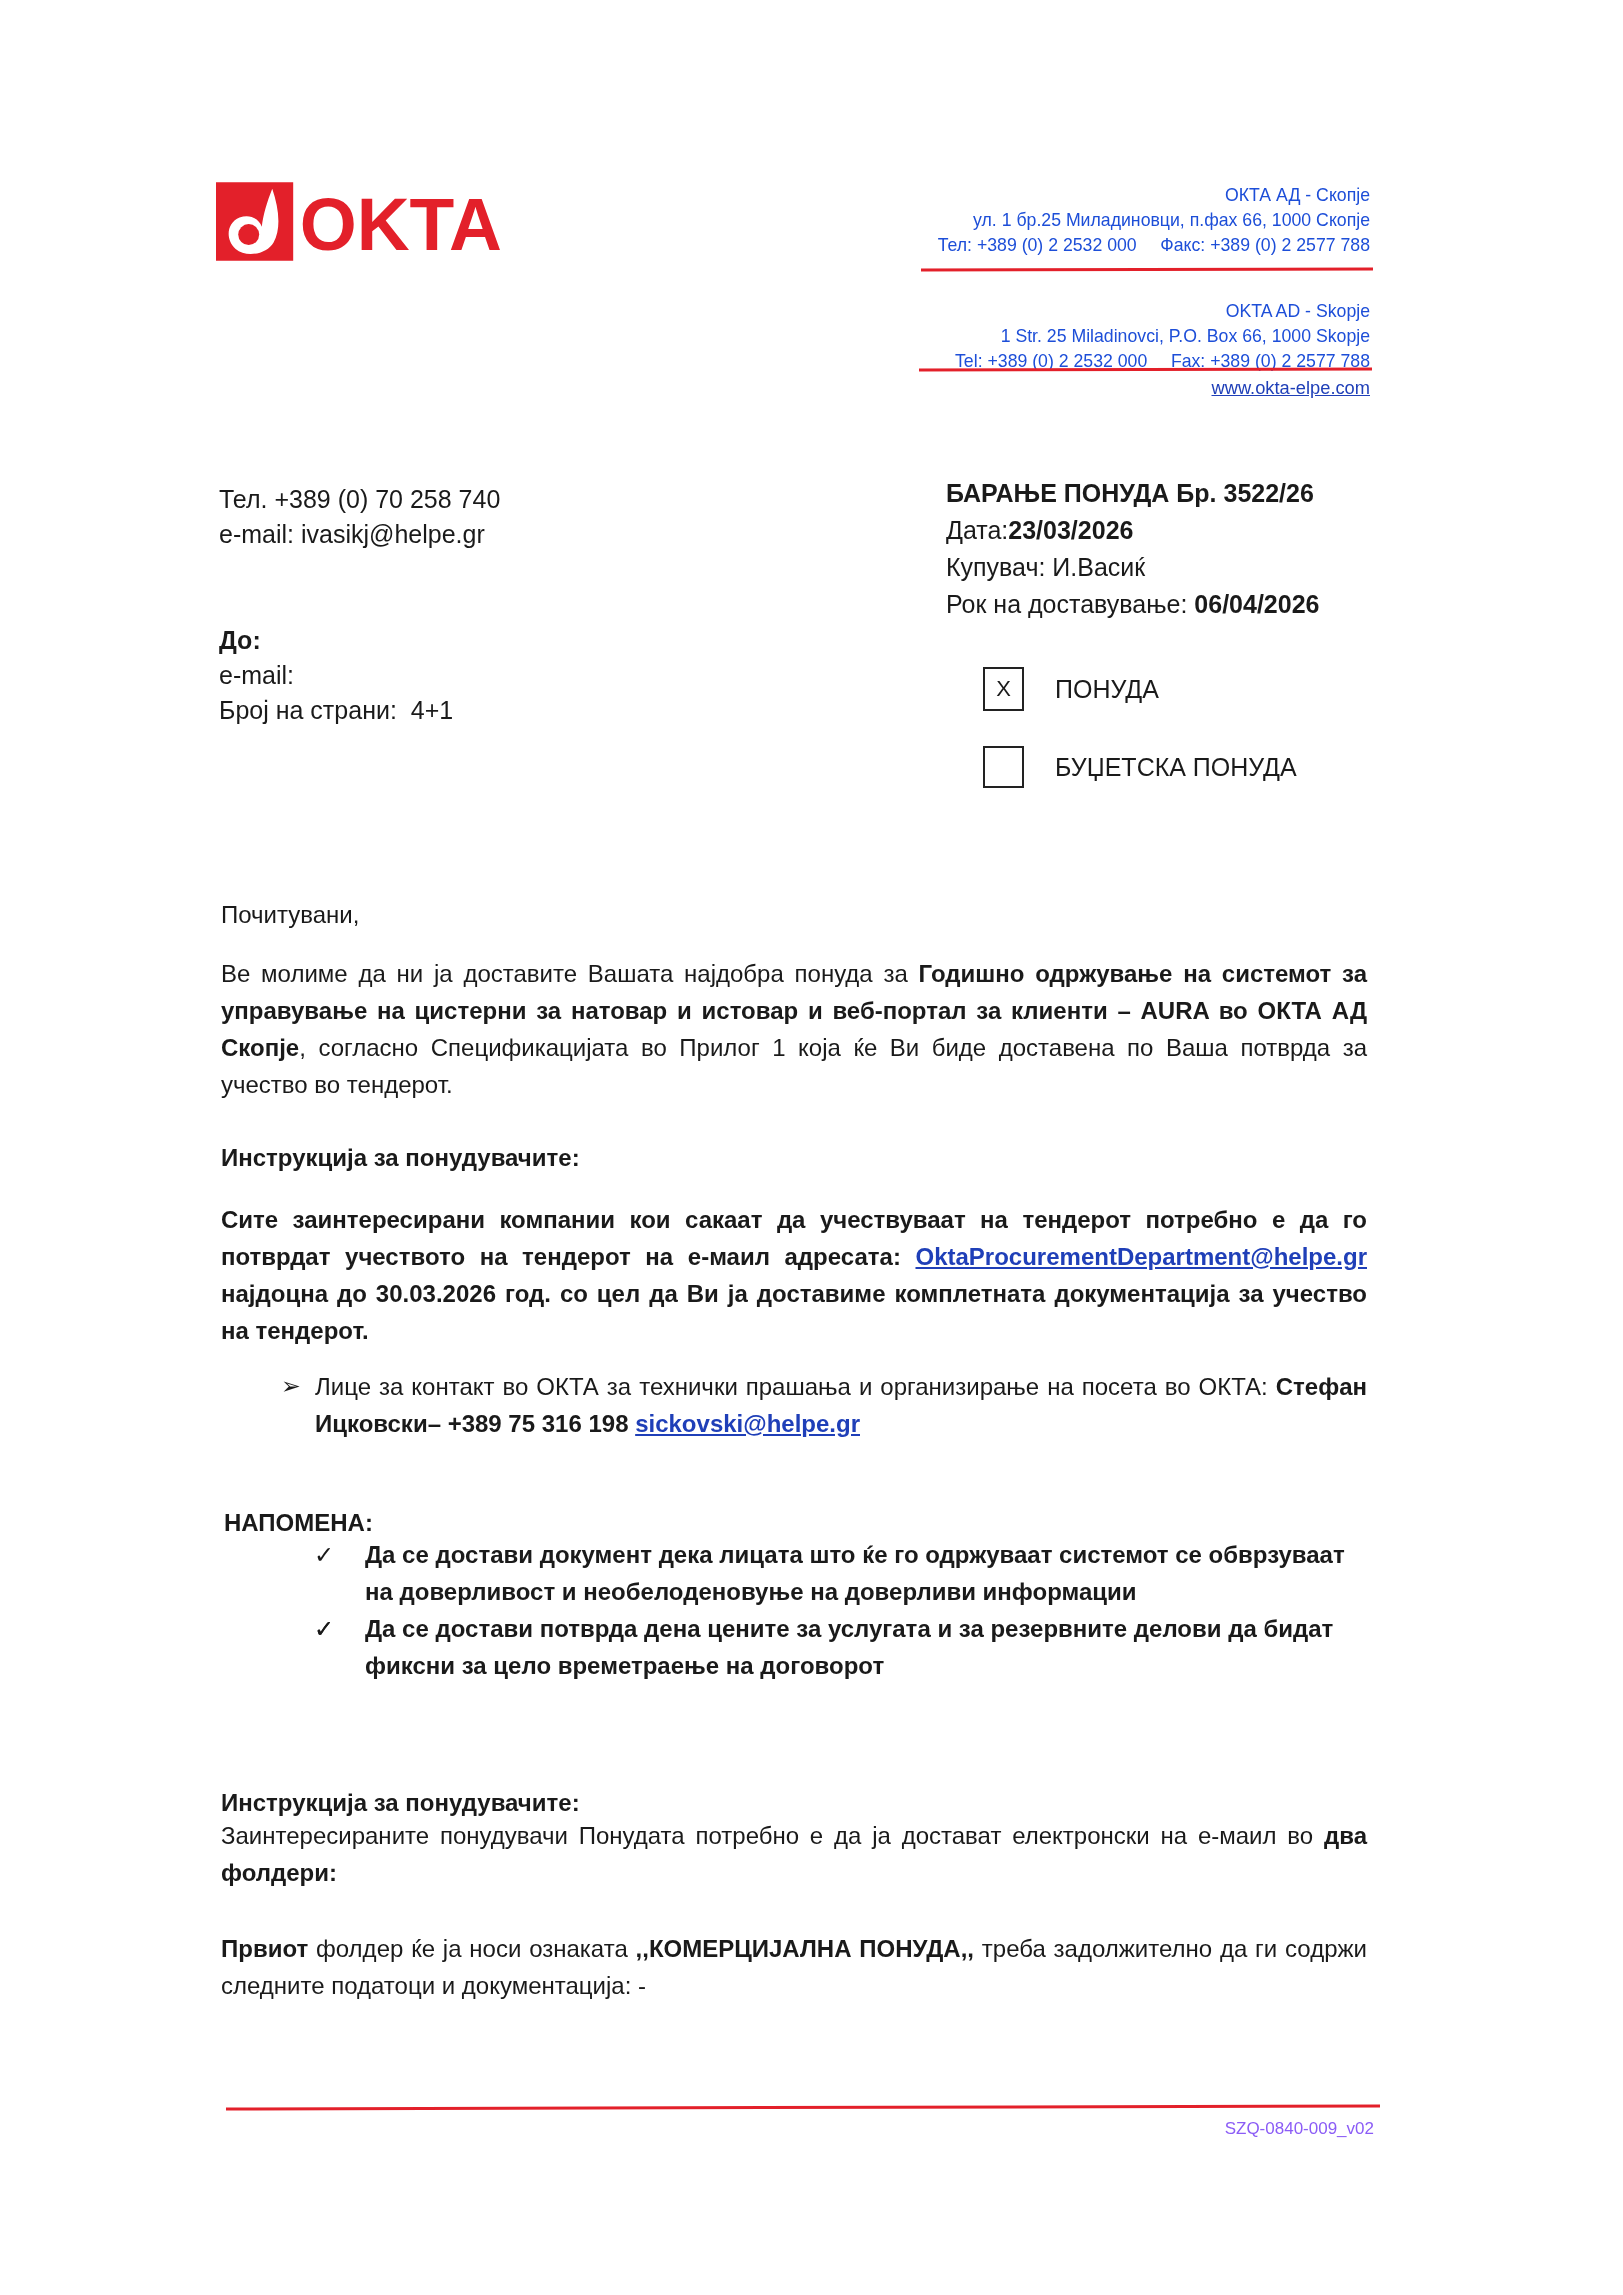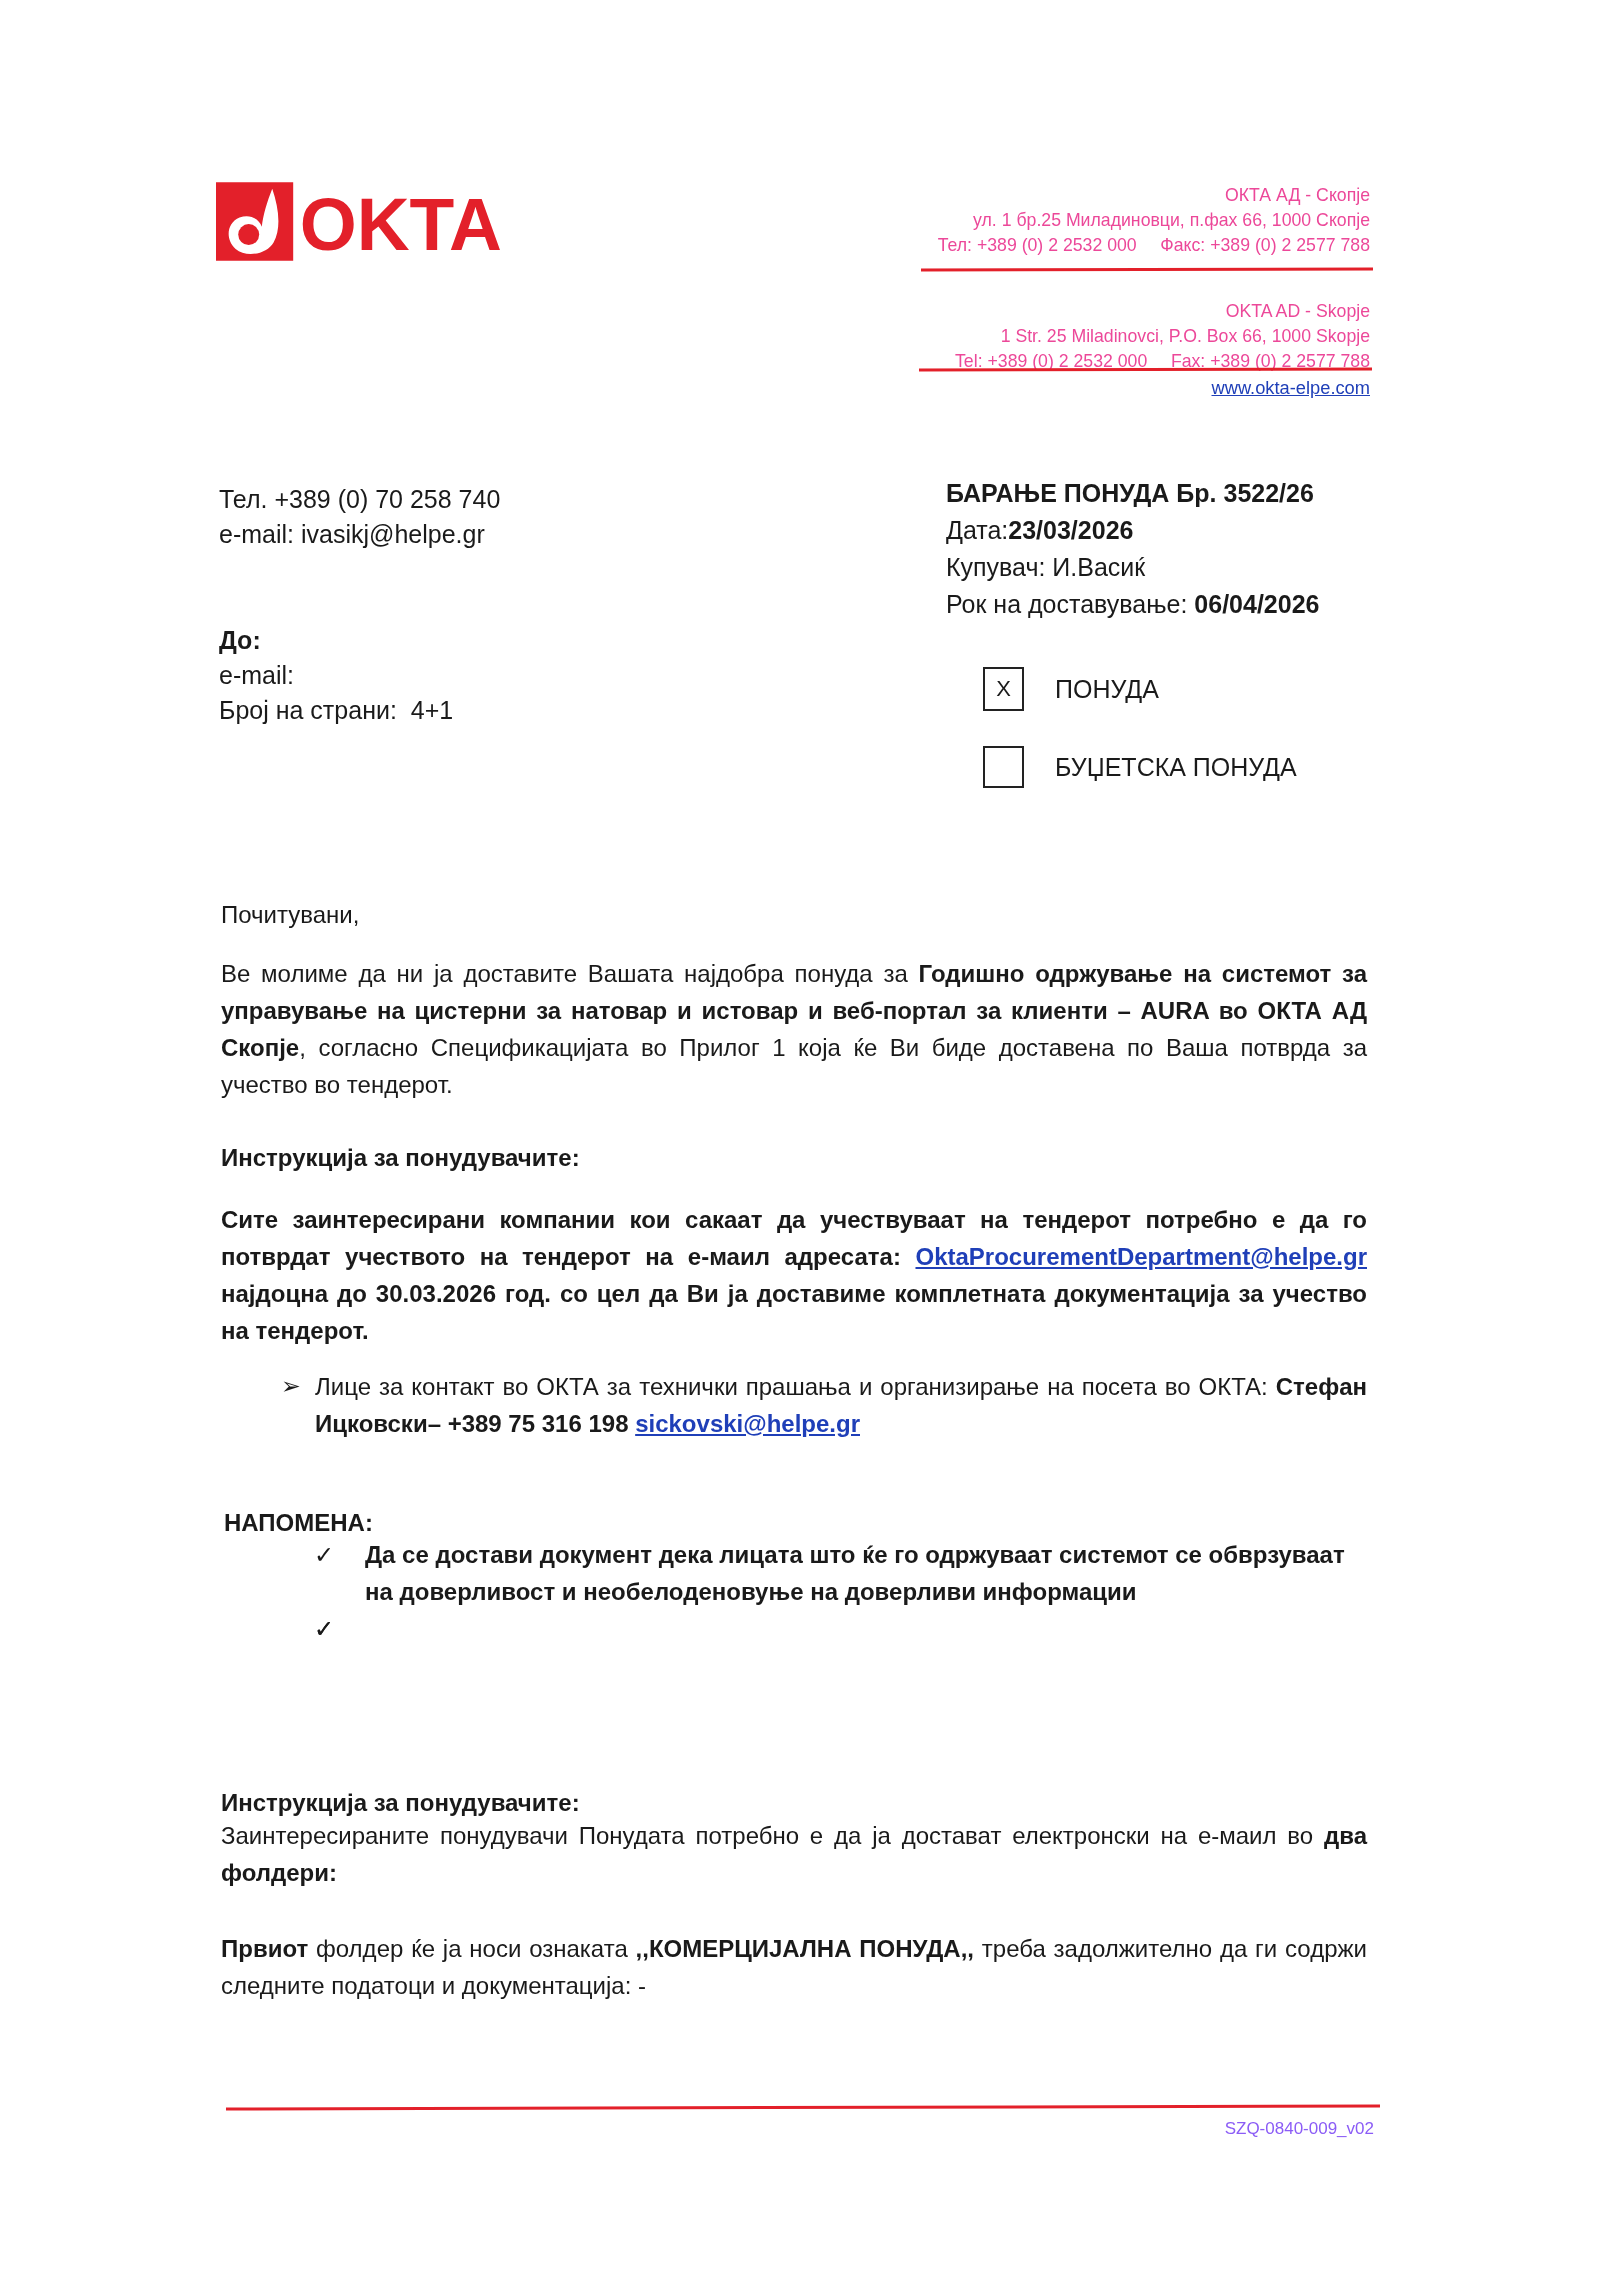--- a/index.html
+++ b/index.html
@@ -8,21 +8,21 @@
     font-family: "Liberation Sans", "DejaVu Sans", sans-serif;
     color: #1a1a1a;
   }
   .abs { position: absolute; }
 
   
   .logo { left: 216px; top: 182px; width: 314px; height: 79px; }
   .logo svg { width: 100%; height: 100%; }
 
   
-  .hdr { right: 253px; text-align: right; font-size: 17.7px; line-height: 25px; color: #ec4899; width: 497px; }
+  .hdr { right: 253px; text-align: right; font-size: 17.7px; line-height: 25px; color: #1d4ed8; width: 497px; }
   .hdr-mk { top: 183px; }
   .hdr-en { top: 283px; margin-top: 16px; }
   .red-rule { position: absolute; height: 2.6px; background: #e3202a; }
   .rule1 { left: 921px; width: 452px; top: 268px; transform: rotate(-0.15deg); }
   .rule2 { left: 919px; width: 453px; top: 368px; transform: rotate(-0.15deg); }
   .website { right: 253px; top: 377px; font-size: 18.3px; color: #1f3fb8; text-decoration: underline; }
   .hdr .gap { display: inline-block; width: 23.6px; }
 
   
   .sender { left: 219px; top: 482px; font-size: 25px; line-height: 35px; }
@@ -139,21 +139,21 @@
   <span class="txt">
     <span>Лице за контакт во ОКТА за технички прашања и организирање на посета во ОКТА:</span>
     <span class="b">Стефан Ицковски–  +389 75 316 198 </span><a class="link b">sickovski@helpe.gr</a>
   </span>
 </div>
 
 <div class="abs note-title">НАПОМЕНА:</div>
 <div class="abs notes">
   <div class="note-item"><span class="tick">✓</span><span>Да се достави документ дека лицата што ќе го одржуваат системот се обврзуваат на доверливост и необелоденовуње на доверливи информации</span></div>
   <div class="note-item"><span class="tick">✓</span></div>
-  <div class="note-item"><span class="tick">✓</span></div>
+  <div class="note-item"><span class="tick">✓</span><span>Да се достави потврда дена цените за услугата и за резервните делови да бидат фиксни за цело времетраење на договорот</span></div>
 </div>
 
 <div class="abs body-text instr2-title">Инструкција за понудувачите:</div>
 <div class="abs body-text instr2-body">
   <span>Заинтересираните понудувачи Понудата потребно е да ја достават електронски на е-маил во </span><span class="b">два фолдери:</span>
 </div>
 
 <div class="abs body-text folder">
   <span class="b">Првиот</span><span> фолдер ќе ја носи ознаката </span><span class="b">,,КОМЕРЦИЈАЛНА ПОНУДА,,</span><span> треба задолжително да ги содржи следните податоци и документација: -</span>
 </div>

